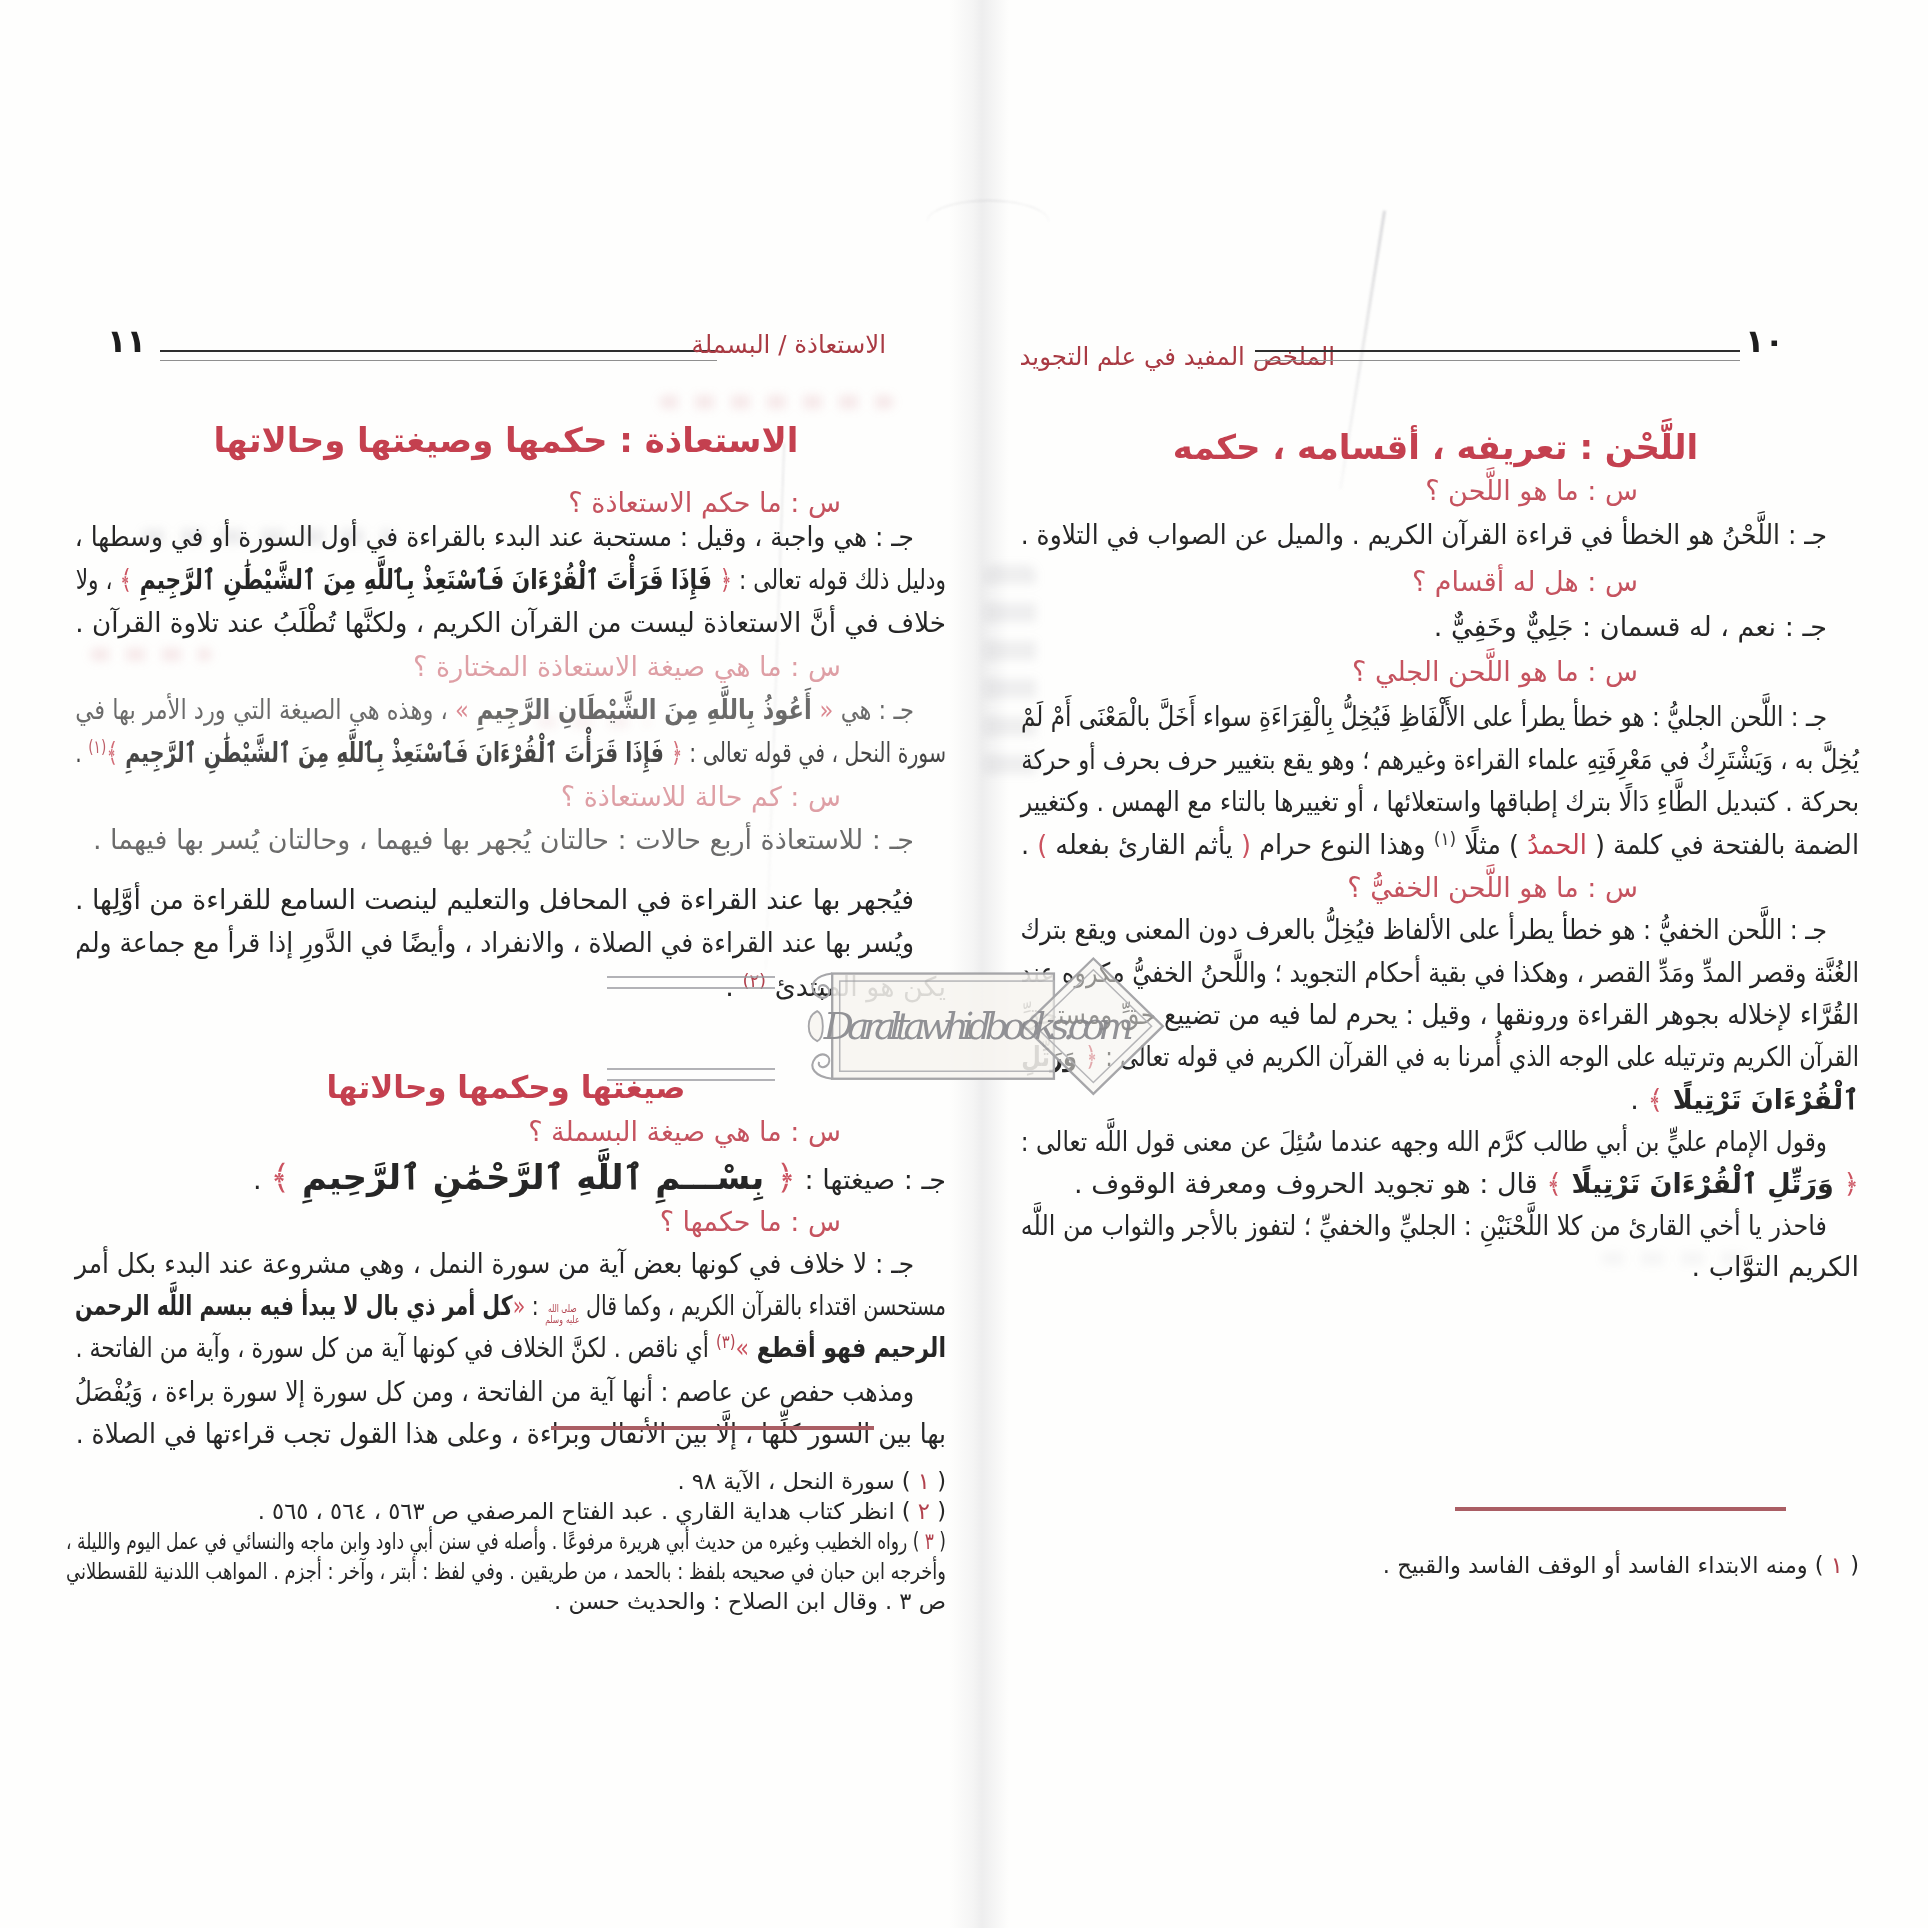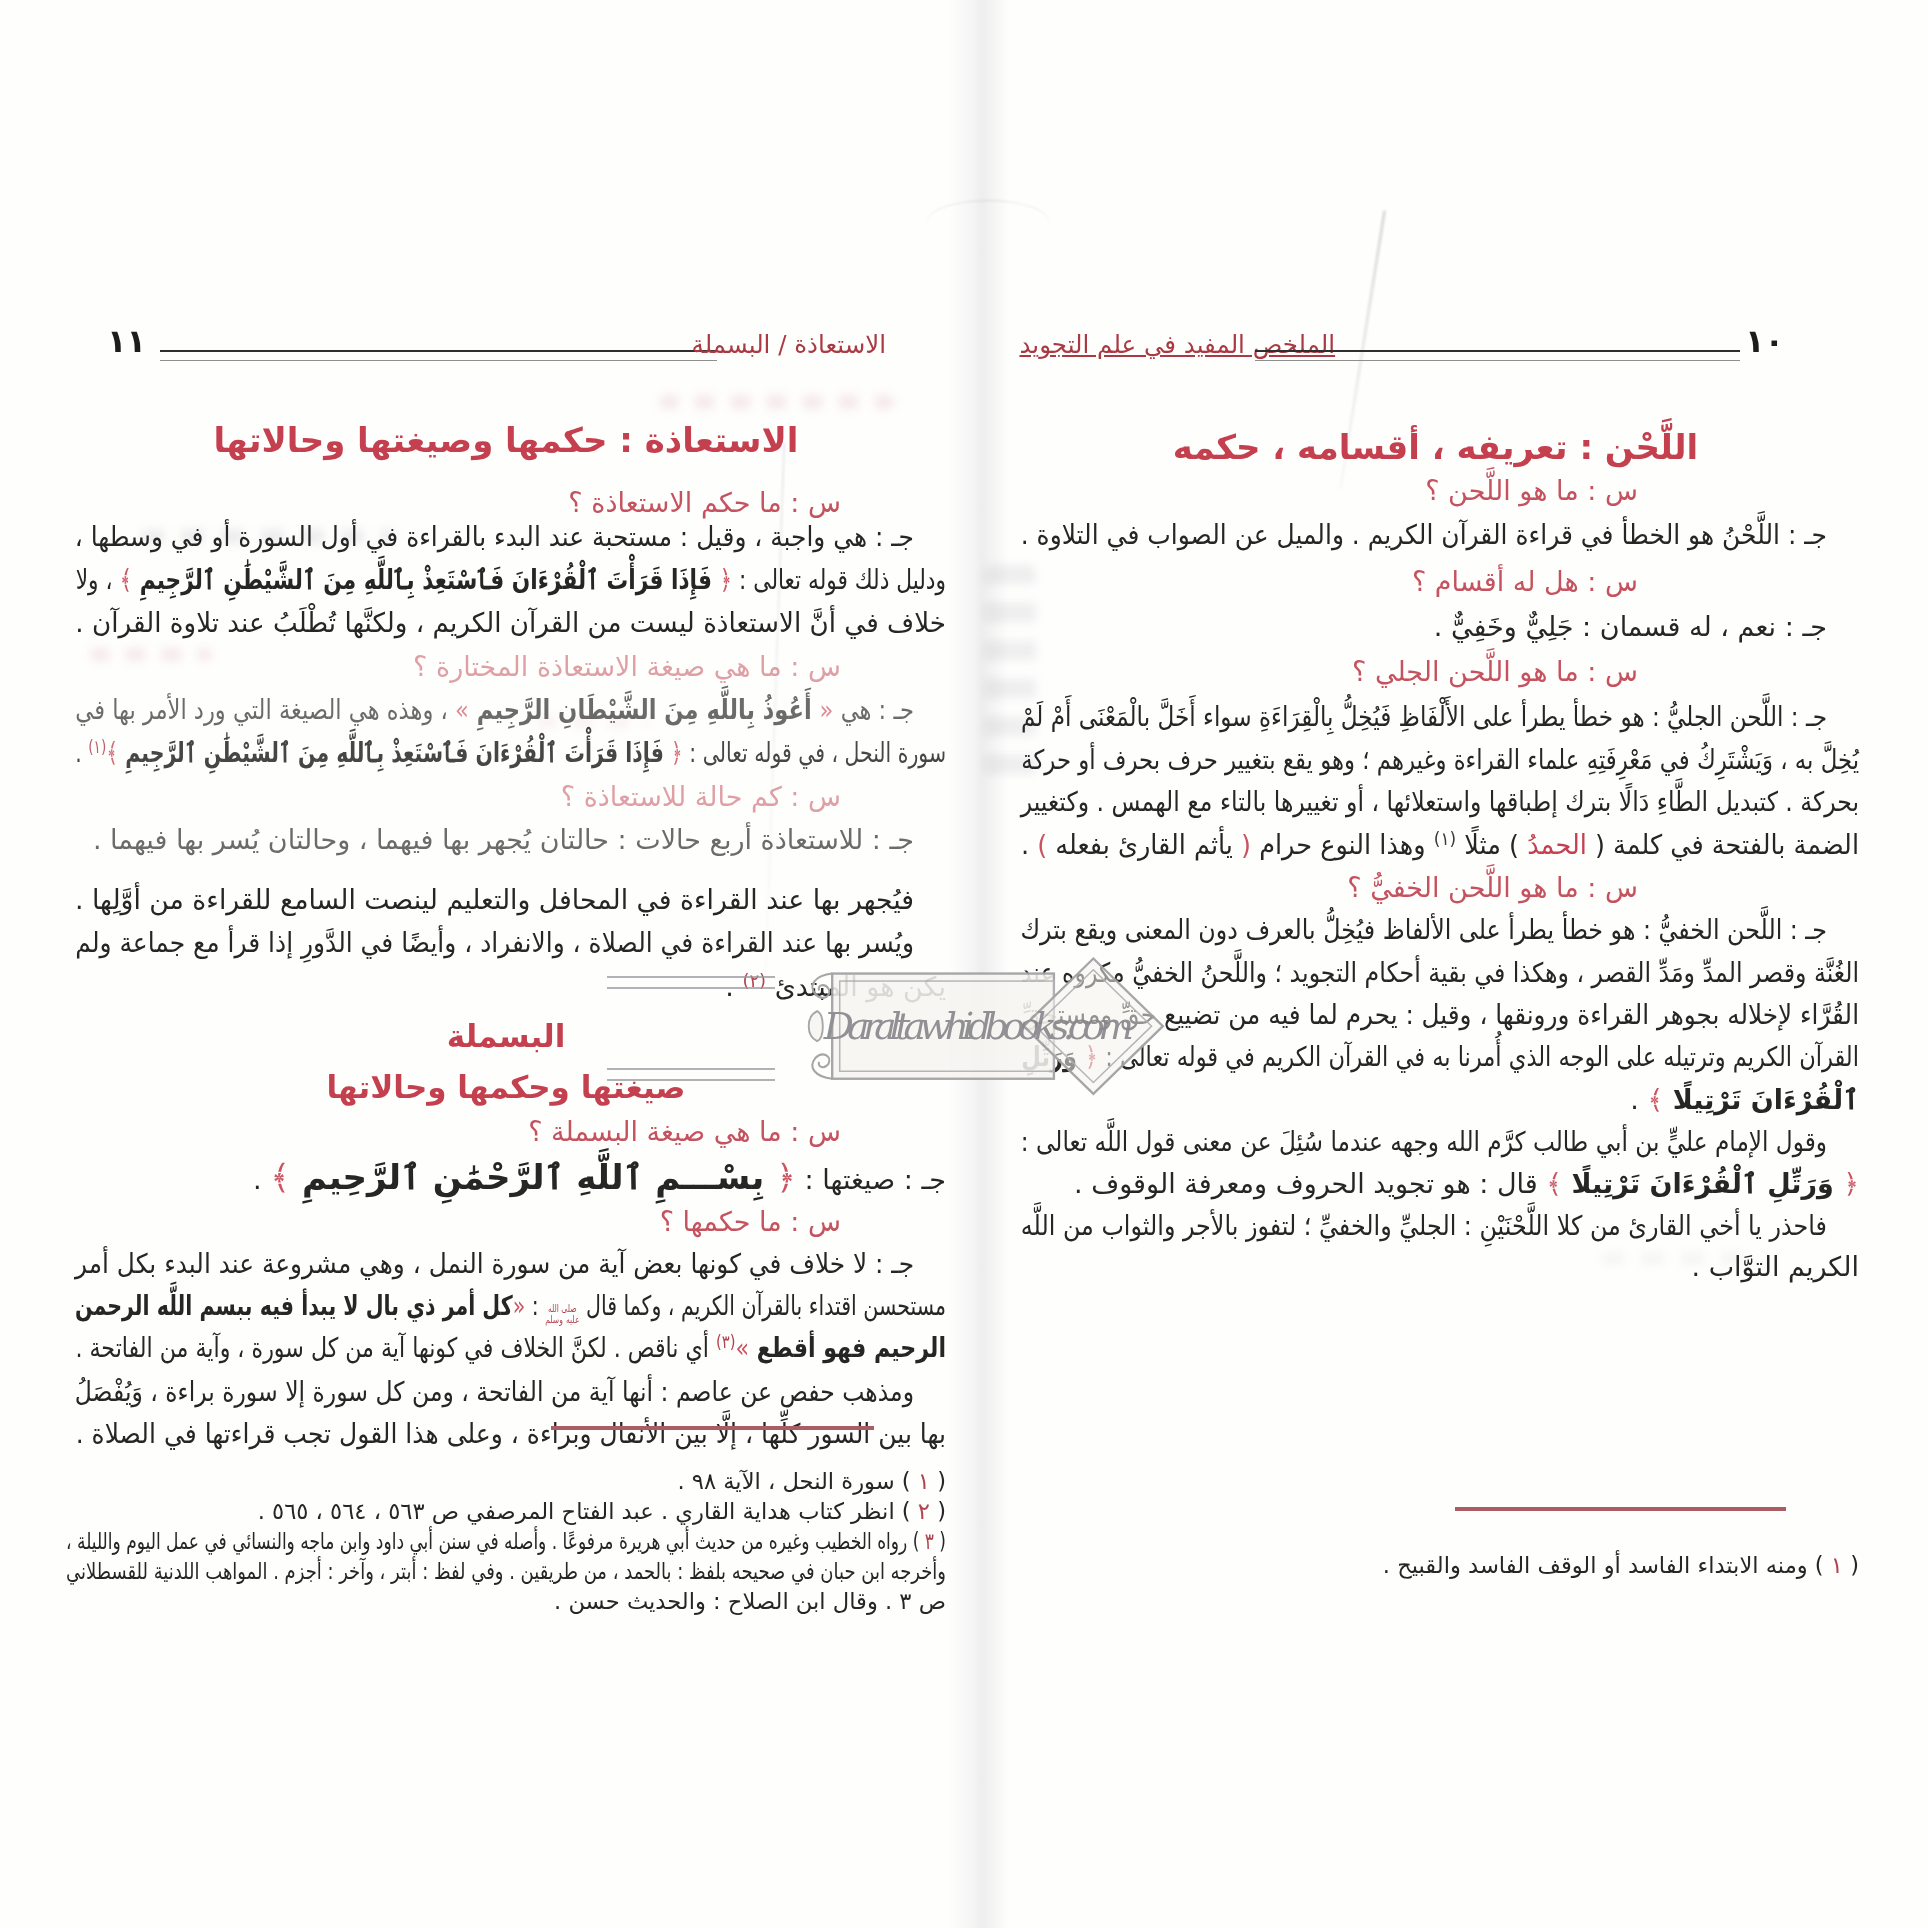--- a/index.html
+++ b/index.html
@@ -114,42 +114,41 @@
     <p class="ln q end fade55" style="top:620px;">س : ما هي صيغة الاستعاذة المختارة ؟</p>
     <p class="ln j fade70" style="top: 663px; right: 32px; transform-origin: 100% 50%; transform: scaleX(0.837361);"><span>جـ : هي </span><span class="qt">«</span><span class="qr"> أَعُوذُ بِاللَّهِ مِنَ الشَّيْطَانِ الرَّجِيمِ </span><span class="qt">»</span><span> ، وهذه هي الصيغة التي ورد الأمر بها في</span></p>
     <p class="ln j fade85" style="top: 706px; transform-origin: 100% 50%; transform: scaleX(0.756472);"><span>سورة النحل ، في قوله تعالى : </span><span class="br">﴿</span><span class="qr"> فَإِذَا قَرَأْتَ ٱلْقُرْءَانَ فَٱسْتَعِذْ بِٱللَّهِ مِنَ ٱلشَّيْطَٰنِ ٱلرَّجِيمِ </span><span class="br">﴾</span><span class="sup">(١)</span><span> .</span></p>
 
     <p class="ln q end fade55" style="top:750px;">س : كم حالة للاستعاذة ؟</p>
     <p class="ln end fade70" style="top:793px;right:32px;">جـ : للاستعاذة أربع حالات : حالتان يُجهر بها فيهما ، وحالتان يُسر بها فيهما .</p>
     <p class="ln j" style="top: 853px; right: 32px; transform-origin: 100% 50%; transform: scaleX(0.987939);">فيُجهر بها عند القراءة في المحافل والتعليم لينصت السامع للقراءة من أوَّلِها .</p>
     <p class="ln j" style="top: 896px; right: 32px; transform-origin: 100% 50%; transform: scaleX(0.923156);">ويُسر بها عند القراءة في الصلاة ، والانفراد ، وأيضًا في الدَّورِ إذا قرأ مع جماعة ولم</p>
     <p class="ln end" style="top:940px;"><span>يكن هو المبتدئ </span><span class="sup">(٢)</span><span> .</span></p>
 
-    <h3 class="ct sub" style="top:987px;">البسملة</h3>
     <h3 class="ct sub" style="top:1038px;">صيغتها وحكمها وحالاتها</h3>
 
     <p class="ln q end" style="top:1085px;">س : ما هي صيغة البسملة ؟</p>
     <p class="ln end" style="top:1126px;"><span>جـ : صيغتها : </span><span class="br qrbig" style="font-weight:normal;">﴿</span><span class="qrbig"> بِسْـــمِ ٱللَّهِ ٱلرَّحْمَٰنِ ٱلرَّحِيمِ </span><span class="br qrbig" style="font-weight:normal;">﴾</span><span> .</span></p>
     <p class="ln q end" style="top:1175px;">س : ما حكمها ؟</p>
     <p class="ln j" style="top: 1217px; right: 32px; transform-origin: 100% 50%; transform: scaleX(0.919388);">جـ : لا خلاف في كونها بعض آية من سورة النمل ، وهي مشروعة عند البدء بكل أمر</p>
     <p class="ln j" style="top: 1259px; transform-origin: 100% 50%; transform: scaleX(0.760781);"><span>مستحسن اقتداء بالقرآن الكريم ، وكما قال </span><span class="sws">صلى الله عليه وسلم</span><span> : </span><span class="qt">«</span><span class="b">كل أمر ذي بال لا يبدأ فيه ببسم اللَّه الرحمن</span></p>
     <p class="ln j" style="top: 1301px; transform-origin: 100% 50%; transform: scaleX(0.820175);"><span class="b">الرحيم فهو أقطع </span><span class="qt">»</span><span class="sup">(٣)</span><span> أي ناقص . لكنَّ الخلاف في كونها آية من كل سورة ، وآية من الفاتحة .</span></p>
     <p class="ln j" style="top: 1345px; right: 32px; transform-origin: 100% 50%; transform: scaleX(0.870531);">ومذهب حفص عن عاصم : أنها آية من الفاتحة ، ومن كل سورة إلا سورة براءة ، وَيُفْصَلُ</p>
     <p class="ln j" style="top: 1387px; transform-origin: 100% 50%; transform: scaleX(0.927579);">بها بين السور كلِّها ، إلَّا بين الأنفال وبراءة ، وعلى هذا القول تجب قراءتها في الصلاة .</p>
 
     <div class="fnrule" style="left:485px;width:323px;top:1426px;"></div>
     <p class="ln fn end" style="top:1443px;"><span>( </span><span class="fnum">١</span><span> ) سورة النحل ، الآية ٩٨ .</span></p>
     <p class="ln fn end" style="top:1473px;"><span>( </span><span class="fnum">٢</span><span> ) انظر كتاب هداية القاري . عبد الفتاح المرصفي ص ٥٦٣ ، ٥٦٤ ، ٥٦٥ .</span></p>
     <p class="ln fn j" style="top: 1503px; transform-origin: 100% 50%; transform: scaleX(0.754641);"><span>( </span><span class="fnum">٣</span><span> ) رواه الخطيب وغيره من حديث أبي هريرة مرفوعًا . وأصله في سنن أبي داود وابن ماجه والنسائي في عمل اليوم والليلة ،</span></p>
     <p class="ln fn j" style="top: 1533px; transform-origin: 100% 50%; transform: scaleX(0.795068);">وأخرجه ابن حبان في صحيحه بلفظ : بالحمد ، من طريقين . وفي لفظ : أبتر ، وآخر : أجزم . المواهب اللدنية للقسطلاني</p>
     <p class="ln fn end" style="top:1563px;">ص ٣ . وقال ابن الصلاح : والحديث حسن .</p>
   </section>
 
   <section class="page right">
-    <div class="hdr-title" style="left:7.5px;top:330px;text-decoration:underline;">الملخص المفيد في علم التجويد</div>
+    <div class="hdr-title" style="left:7.5px;top:342px;">الملخص المفيد في علم التجويد</div>
     <div class="hrule" style="left:243px;width:485px;top:350px;"></div>
     <div class="hdr-num" style="right:75px;top:322px;">١٠</div>
 
     <h2 class="ct sec" style="top:399px;">اللَّحْن : تعريفه ، أقسامه ، حكمه</h2>
 
     <p class="ln q end" style="top:444px;">س : ما هو اللَّحن ؟</p>
     <p class="ln end" style="top: 488px; right: 32px; transform-origin: 100% 50%; transform: scaleX(0.924226);">جـ : اللَّحْنُ هو الخطأ في قراءة القرآن الكريم . والميل عن الصواب في التلاوة .</p>
     <p class="ln q end" style="top:535px;">س : هل له أقسام ؟</p>
     <p class="ln end" style="top:580px;right:32px;">جـ : نعم ، له قسمان : جَلِيٌّ وخَفِيٌّ .</p>
     <p class="ln q end" style="top:625px;">س : ما هو اللَّحن الجلي ؟</p>

